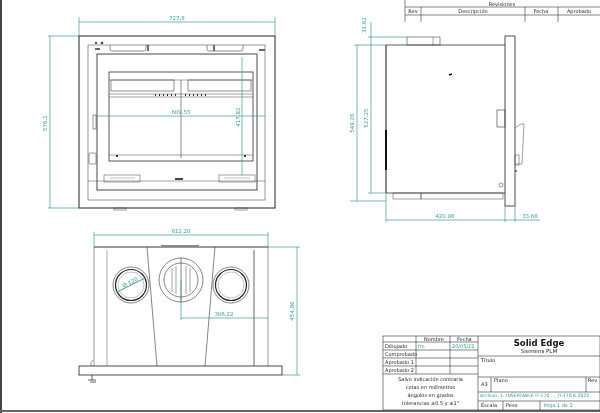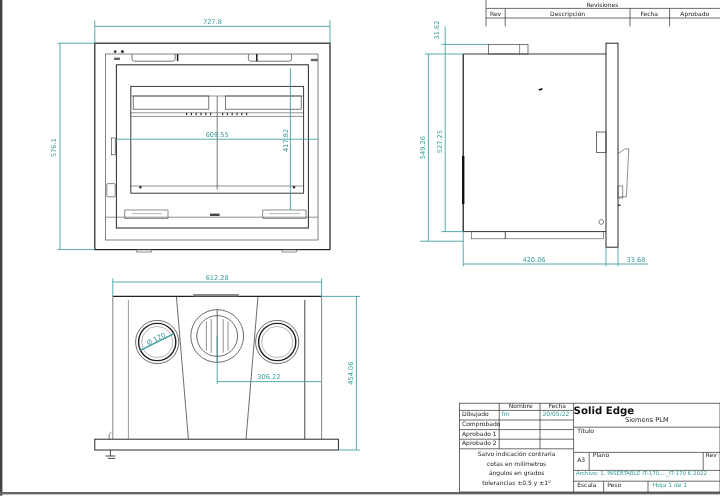--- a/index.html
+++ b/index.html
@@ -216,21 +216,21 @@
 
   <div class="tb" style="left:385px;top:352px">Comprobado</div>
   <div class="tb" style="left:385px;top:360px">Aprobado 1</div>
   <div class="tb" style="left:385px;top:368px">Aprobado 2</div>
 
   <div class="tb center" style="left:383px;top:377px;width:95px">Salvo indicación contraria</div>
   <div class="tb center" style="left:383px;top:385px;width:95px">cotas en milímetros</div>
   <div class="tb center" style="left:383px;top:393px;width:95px">ángulos en grados</div>
   <div class="tb center" style="left:383px;top:401px;width:95px">tolerancias ±0.5 y ±1°</div>
 
-  <div class="brand" style="left:478px;top:338px;width:122px;">Solid Edge</div>
+  <div class="brand" style="left:478px;top:338px;width:122px;text-align:center">Solid Edge</div>
   <div class="brand-sub" style="left:478px;top:348px;width:122px;text-align:center">Siemens PLM</div>
 
   <div class="tb" style="left:481px;top:358px">Título</div>
   <div class="tb" style="left:481px;top:382px">A3</div>
   <div class="tb" style="left:494px;top:378px">Plano</div>
   <div class="tb" style="left:588px;top:378px">Rev</div>
   <div class="tb teal" style="left:480px;top:394px;font-size:4.6px">Archivo: 1. INSERTABLE IT-170...._IT-170 K   2022</div>
   <div class="tb" style="left:481px;top:403px">Escala</div>
   <div class="tb" style="left:506px;top:403px">Peso</div>
   <div class="tb teal" style="left:544px;top:403px">Hoja 1 de 1</div>

